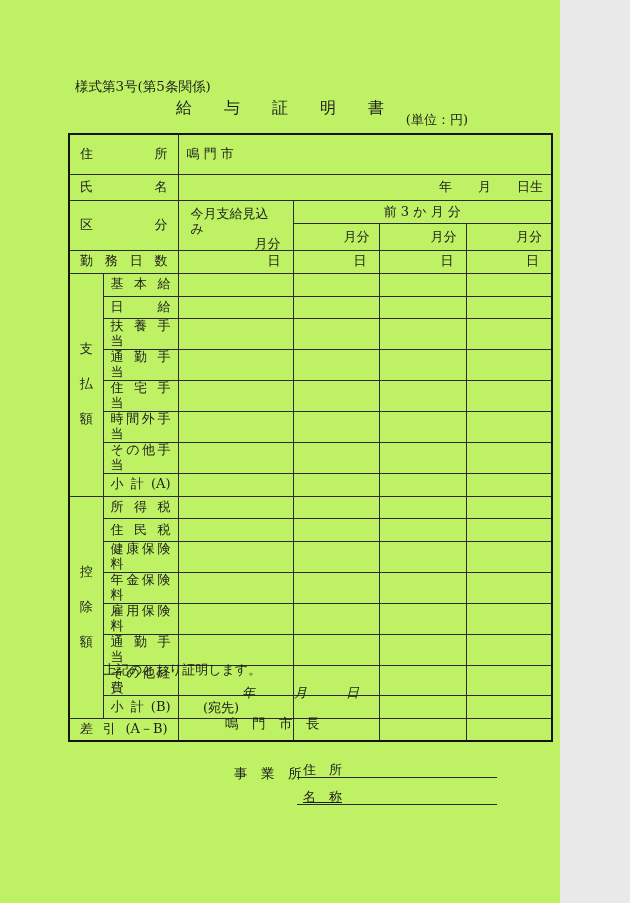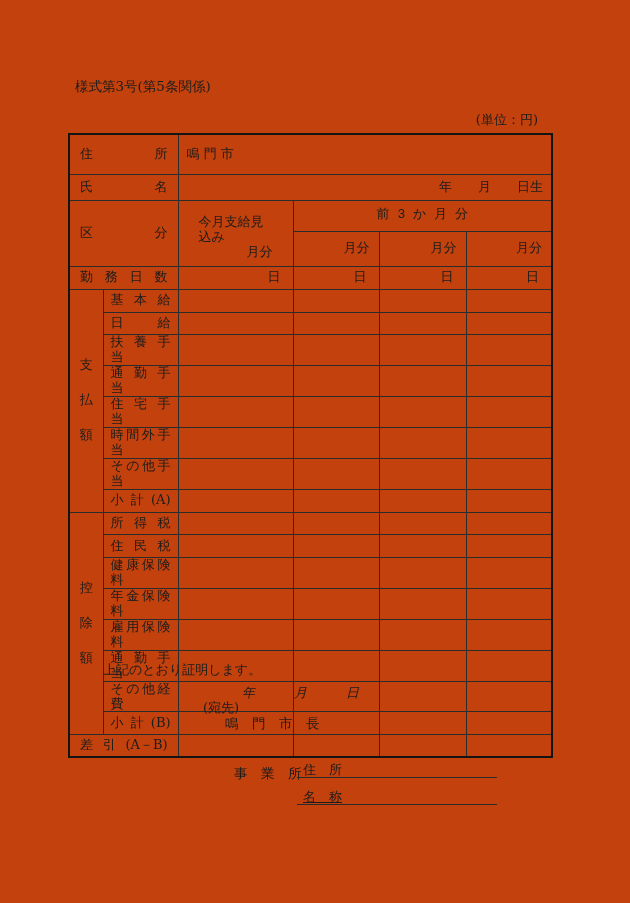--- a/index.html
+++ b/index.html
@@ -1,20 +1,20 @@
 <!DOCTYPE html>
 <html><head>
 <meta charset="utf-8">
 <style>
   * { margin:0; padding:0; box-sizing:border-box; }
   html,body { background:#e9e9e9; }
   .page {
     position:relative;
-    width:630px; height:903px;
-    background:#c2410c;
+    width:560px; height:903px;
+    background:#bef264;
     font-family:"DejaVu Serif","Liberation Serif",serif;
     color:#1c1c1c;
     overflow:hidden;
   }
   .abs { position:absolute; white-space:nowrap; }
   .form-number { left:75px; top:78px; font-size:13.5px; }
   .doc-title { left:0; right:0; top:98px; text-align:center; font-size:16px; }
   .unit-note { right:92px; top:111px; font-size:13px; }
 
   table.salary {
@@ -32,26 +32,26 @@
   tr.h26 { height:26px; }
   tr.h20 { height:20px; }
   tr.h23 { height:23px; }
   tr.ri  { height:22.75px; }
   tr.h22 { height:22px; }
 
   td.lbl  { padding:0 10px; text-align:justify; text-align-last:justify; }
   td.item { padding:0 7px;  text-align:justify; text-align-last:justify; }
   td.val  { padding:12px 8px;  text-align:left; }
   td.valr { padding:0 8px; text-align:right; }
-  td.ctr  { text-align:center;font-family:Liberation Mono, monospace; }
+  td.ctr  { text-align:center; }
   td.month{ padding:0 9px;  text-align:right; }
   td.day  { padding:0 12px; text-align:right; }
   td.cell { }
 
-  td.cm-cell { padding:12px; }
+  td.cm-cell { padding:4px; }
   .cm-wrap {
     display:flex; flex-direction:column; justify-content:space-between;
     height:41px; padding:2px 8px 3px;
   }
   .cm-top { text-align:left; }
   .cm-bot { text-align:right; }
 
   td.group-cell { padding:0; }
   .vlabel {
     display:flex; flex-direction:column; align-items:center; justify-content:center;
@@ -68,20 +68,21 @@
   .field-line { position:absolute; left:297px; width:200px; height:0; border-bottom:1px solid #2b2b2b; }
   .line1 { top:777px; }
   .line2 { top:804px; }
 </style>
 </head>
 <body>
 
 <div class="page">
 
   <div class="abs form-number">様式第3号(第5条関係)</div>
+  <div class="abs doc-title">給　　与　　証　　明　　書</div>
   <div class="abs unit-note">(単位：円)</div>
 
   <table class="salary">
     <colgroup>
       <col style="width:34px">
         <col style="width:75px">
         <col style="width:115px">
       <col style="width:86px">
         <col style="width:87px">
         <col style="width:86px">

